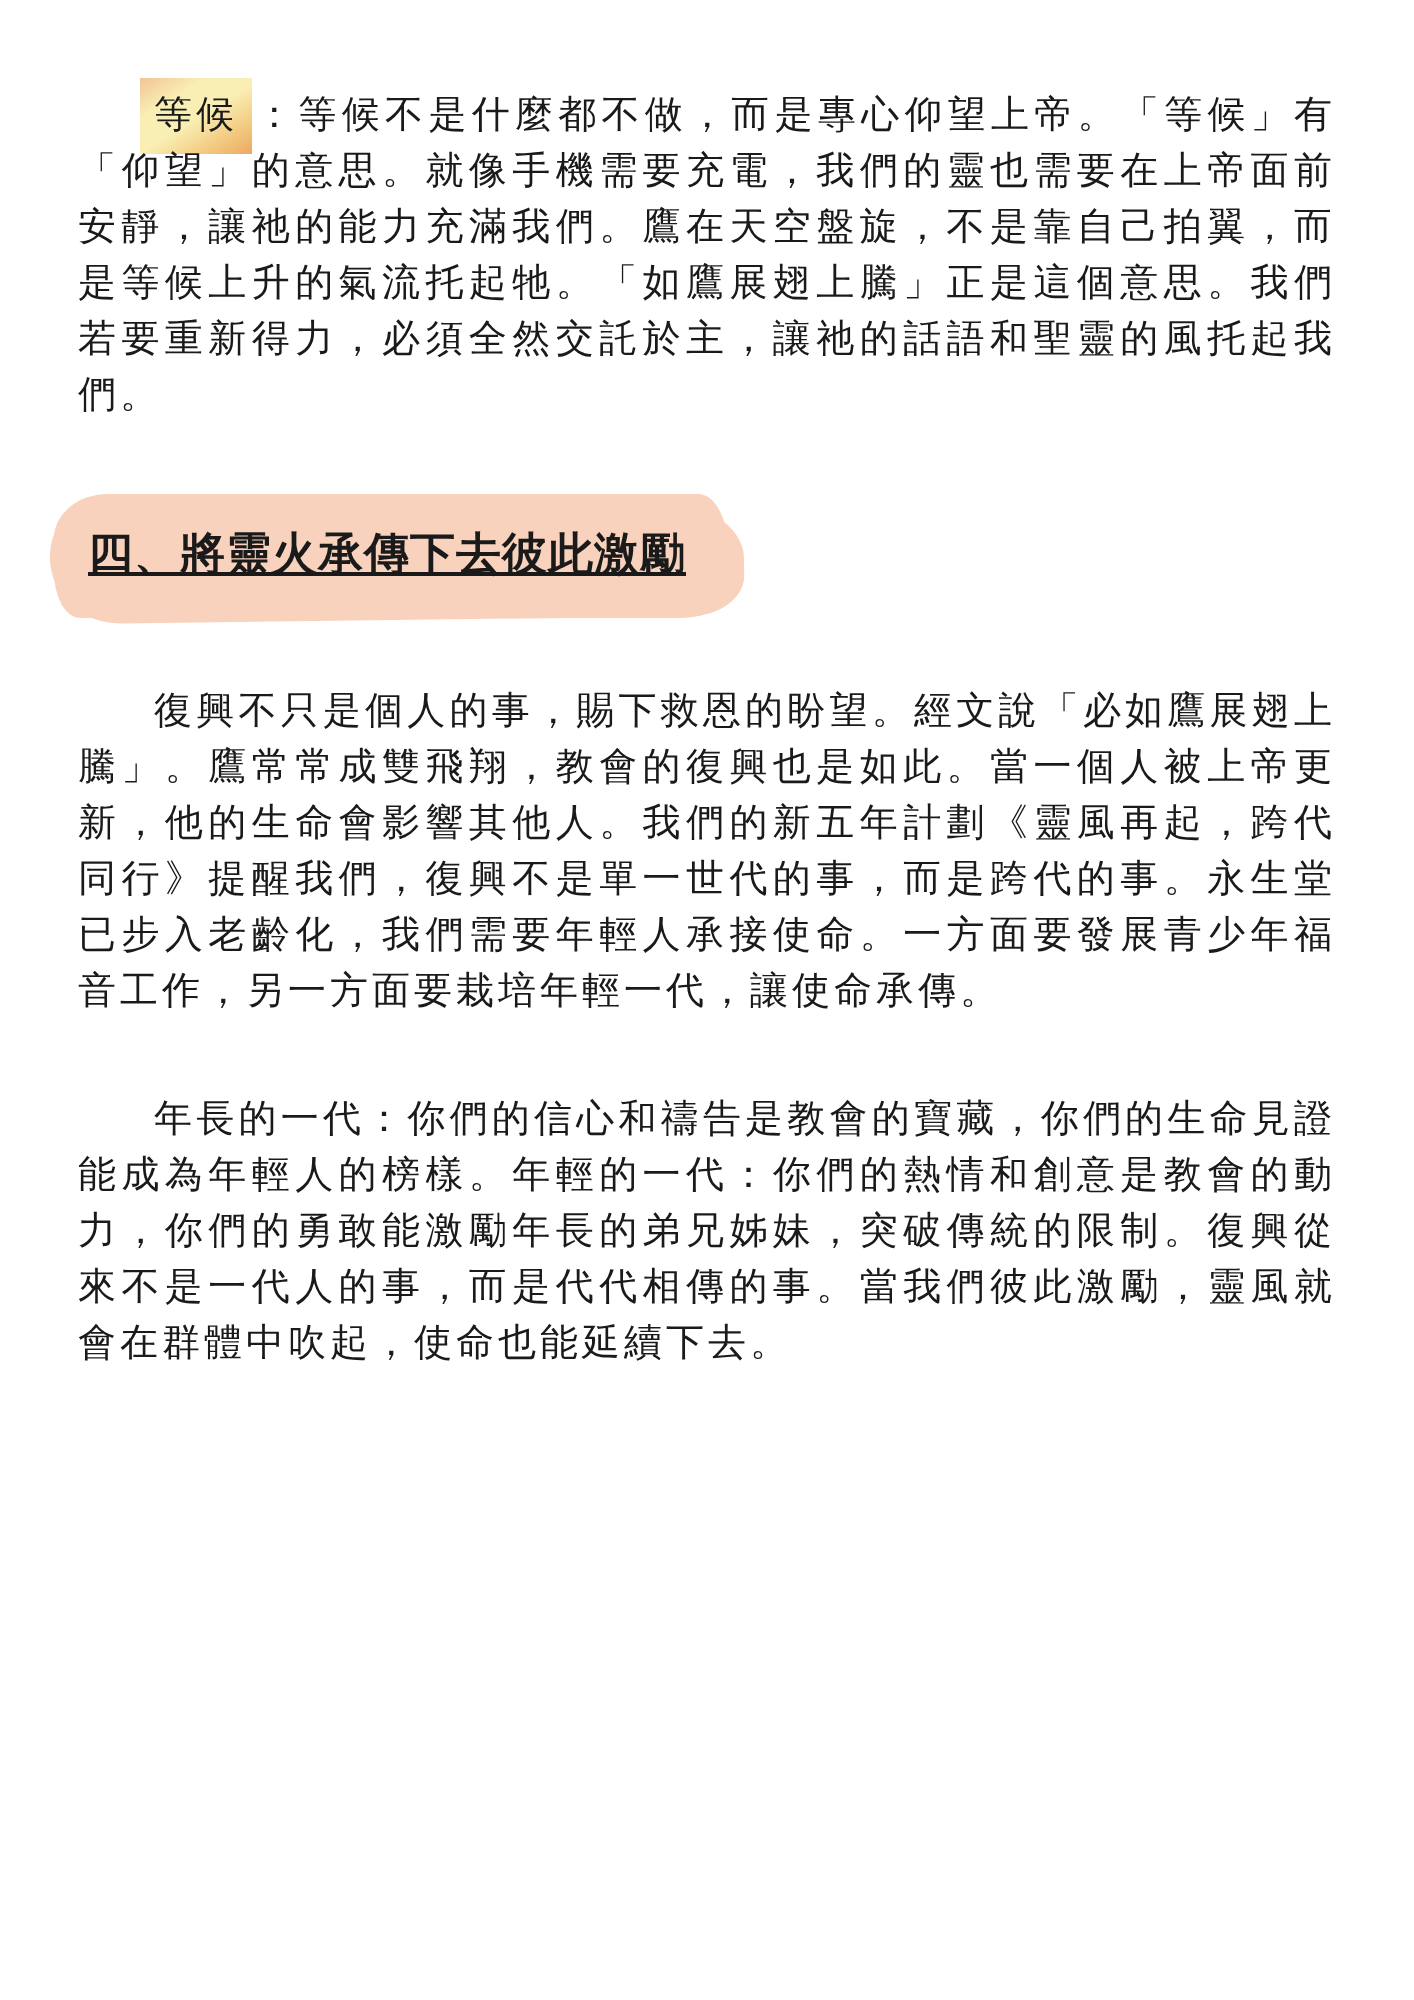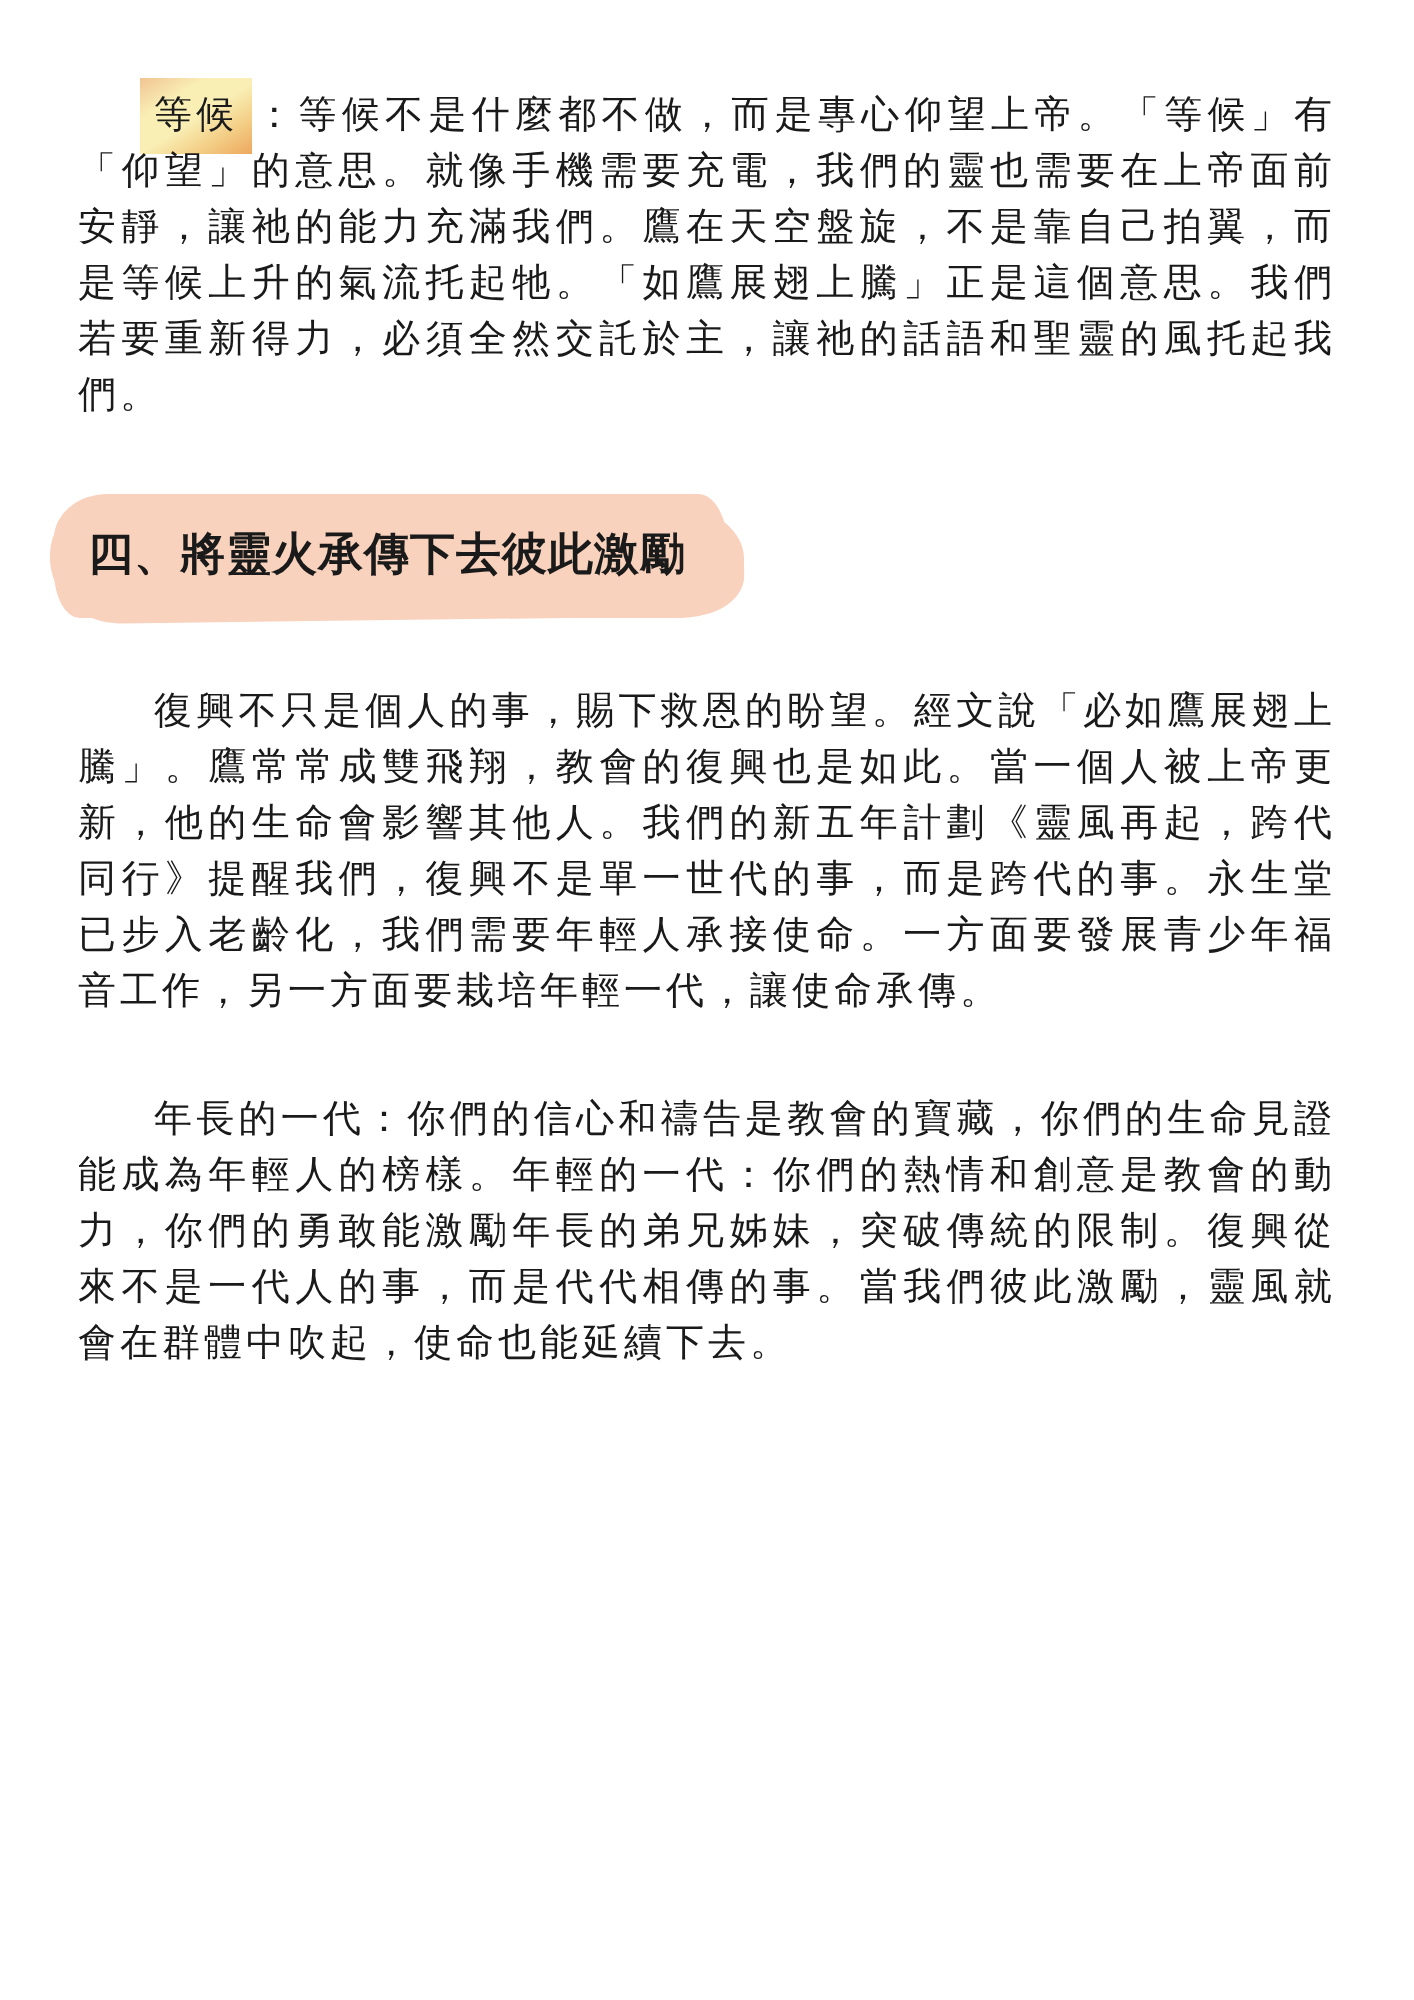--- a/index.html
+++ b/index.html
@@ -51,20 +51,21 @@
     display: inline-block;
     margin: 0;
     padding: 30px 42px 34px 34px;
     font-family: "DejaVu Sans", "Liberation Sans", sans-serif;
     font-weight: bold;
     font-size: 45px;
     letter-spacing: 1px;
     color: var(--text-color, #1a1a1a);
     background: var(--heading-highlight, #f8d2bd);
     border-radius: 54px 30px 46px 26px / 44px 54px 28px 46px;
+    text-decoration: underline;
   }
   .section-heading::before {
     content: "";
     position: absolute;
     z-index: -1;
     left: -4px;
     right: -16px;
     top: 10px;
     bottom: -2px;
     background: var(--heading-highlight, #f8d2bd);

